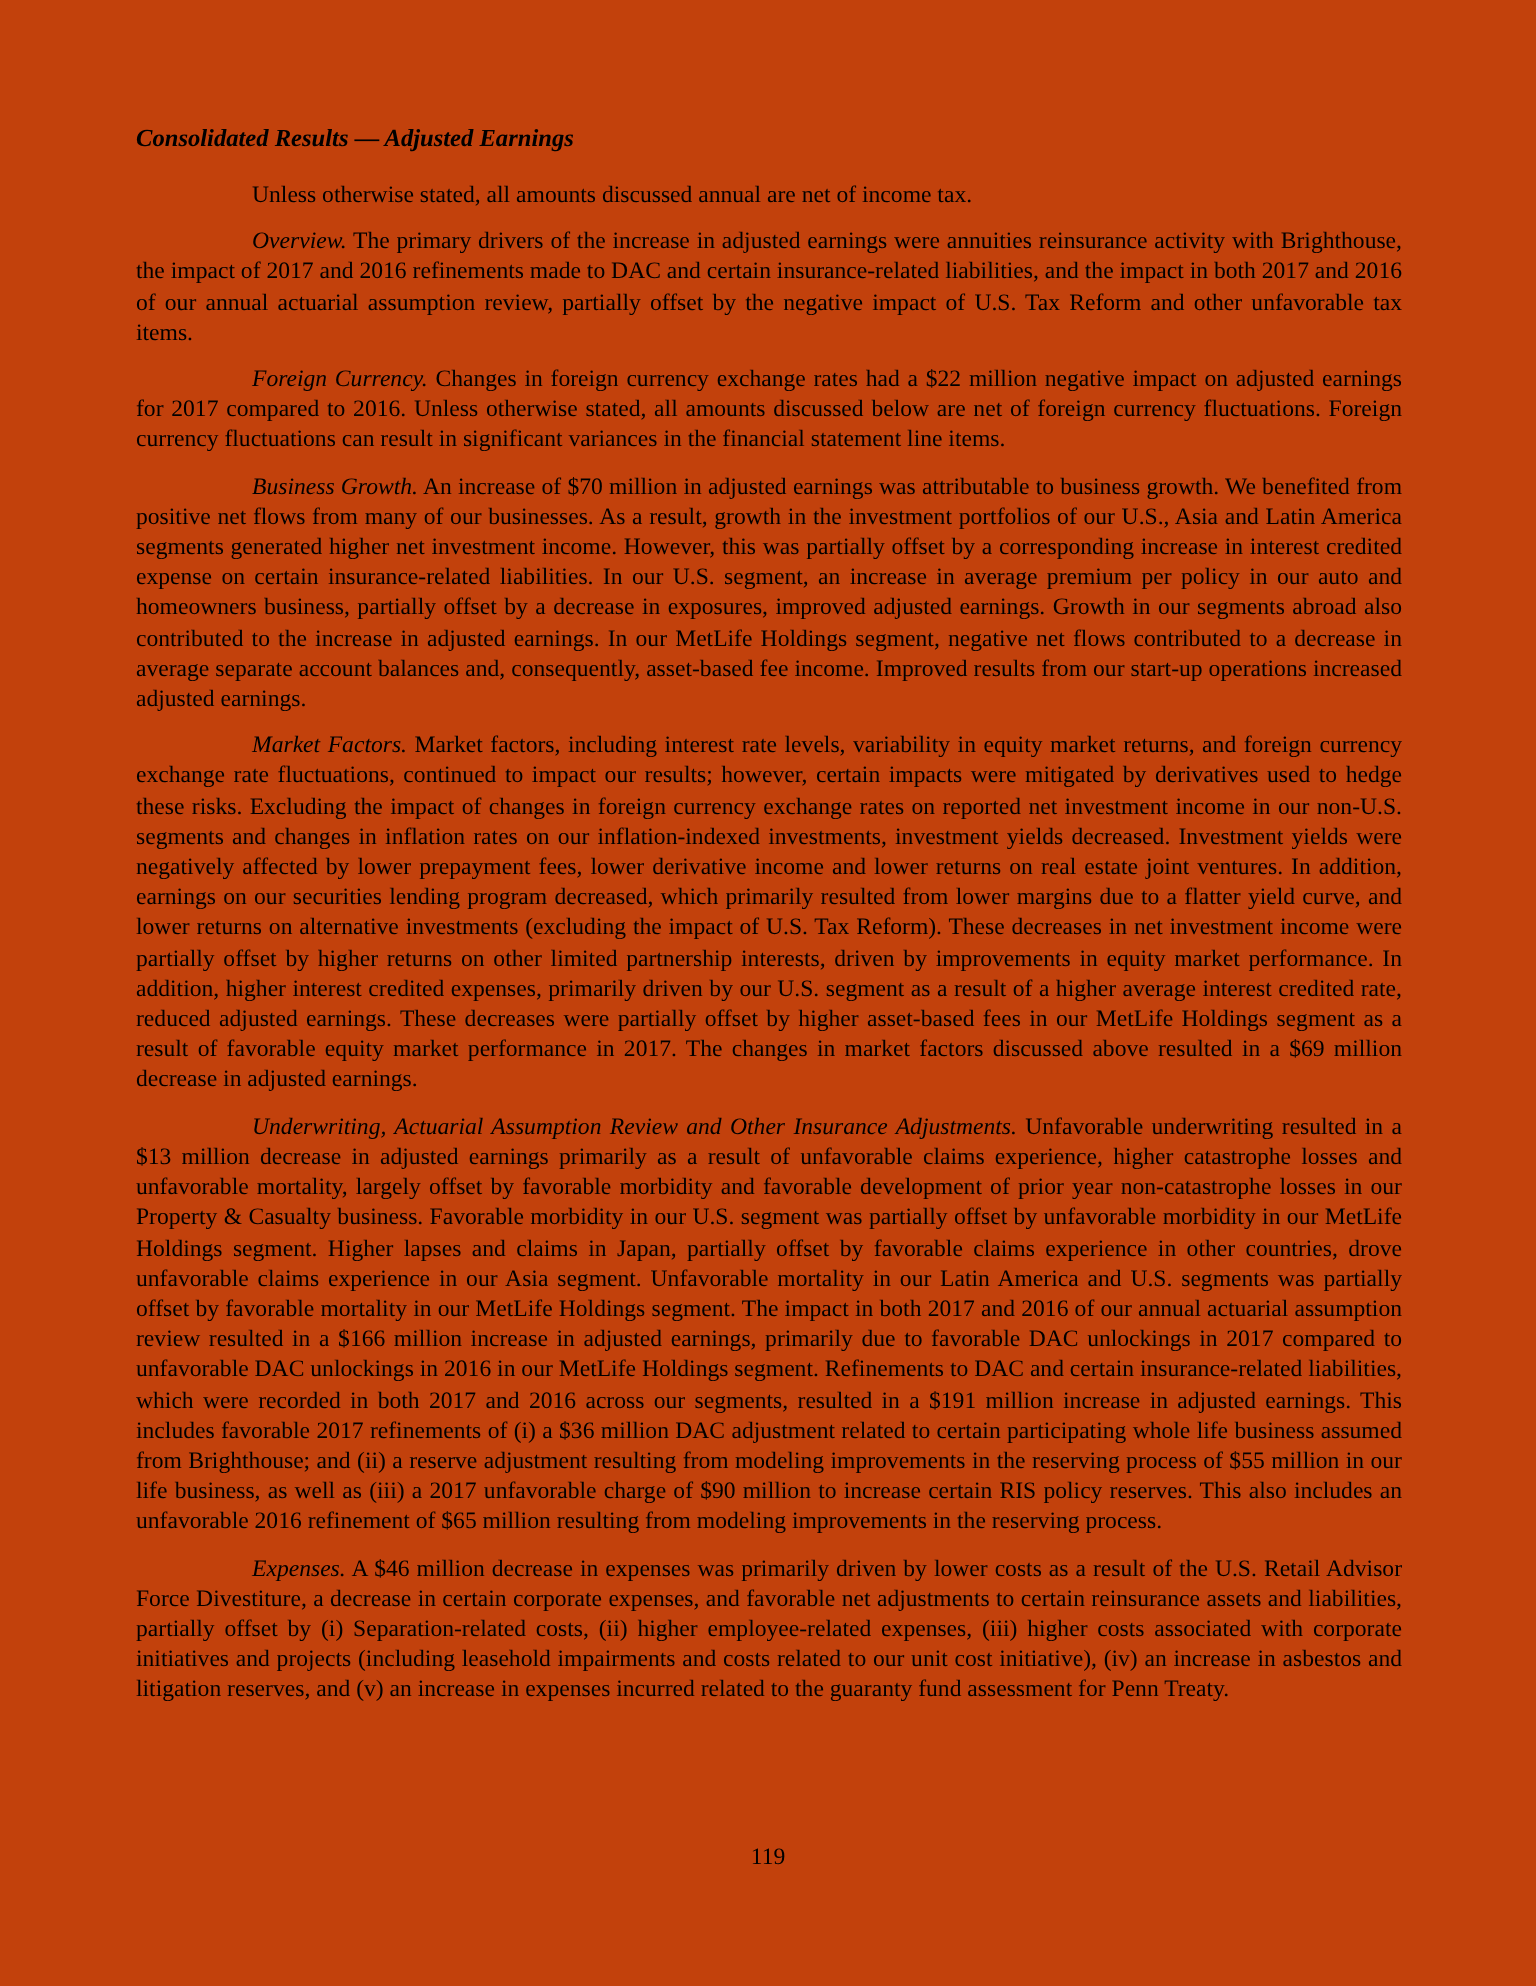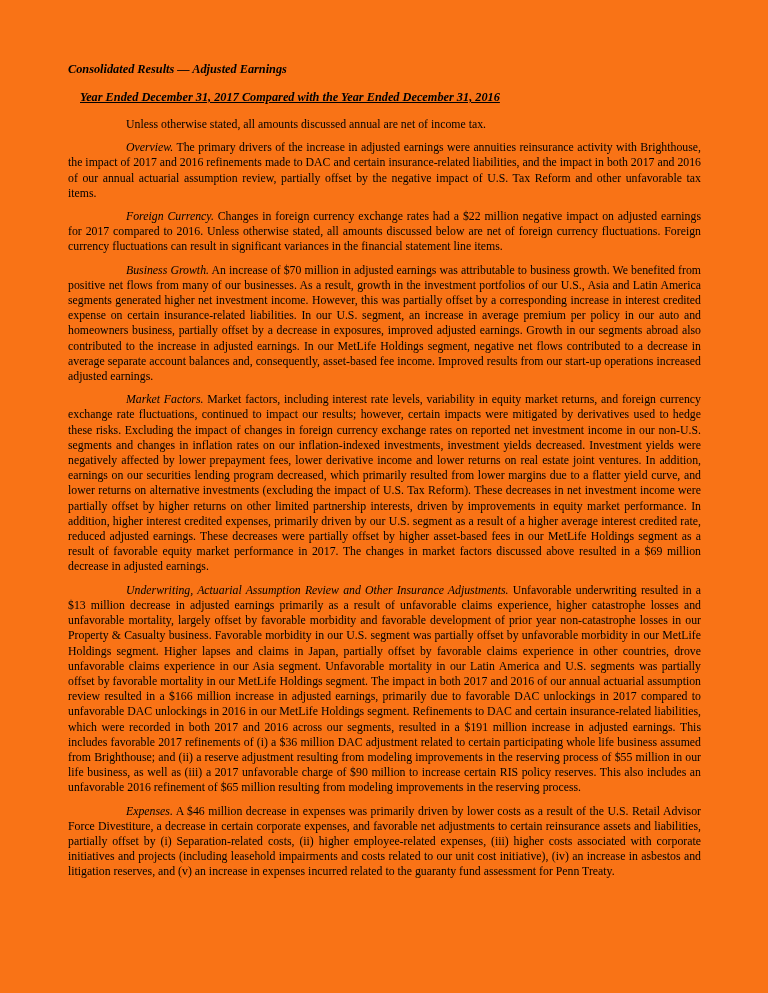--- a/index.html
+++ b/index.html
@@ -4,21 +4,21 @@
 <style>
   html, body {
     margin: 0;
     padding: 0;
     background: #ffffff;
   }
   .page {
     position: relative;
     width: 768px;
     height: 993px;
-    background: #f97316;
+    background: #c2410c;
     color: #000000;
     font-family: "Liberation Serif", serif;
     overflow: hidden;
   }
   .content {
     position: absolute;
     left: 68px;
     top: 62px;
     width: 633px;
   }
@@ -56,31 +56,31 @@
   }
 </style>
 </head>
 <body>
 
 <div class="page">
   <div class="content">
 
     <div class="section-title">Consolidated Results — Adjusted Earnings</div>
 
-    <div class="subsection-title">Year Ended December 31, 2017 Compared with the Year Ended December 31, 2016</div>
 
     <p class="body-para"><span class="lead"></span><span>Unless otherwise stated, all amounts discussed annual are net of income tax.</span></p>
 
     <p class="body-para"><span class="lead">Overview.</span><span> The primary drivers of the increase in adjusted earnings were annuities reinsurance activity with Brighthouse, the impact of 2017 and 2016 refinements made to DAC and certain insurance-related liabilities, and the impact in both 2017 and 2016 of our annual actuarial assumption review, partially offset by the negative impact of U.S. Tax Reform and other unfavorable tax items.</span></p>
 
     <p class="body-para"><span class="lead">Foreign Currency.</span><span> Changes in foreign currency exchange rates had a $22 million negative impact on adjusted earnings for 2017 compared to 2016. Unless otherwise stated, all amounts discussed below are net of foreign currency fluctuations. Foreign currency fluctuations can result in significant variances in the financial statement line items.</span></p>
 
     <p class="body-para"><span class="lead">Business Growth.</span><span> An increase of $70 million in adjusted earnings was attributable to business growth. We benefited from positive net flows from many of our businesses. As a result, growth in the investment portfolios of our U.S., Asia and Latin America segments generated higher net investment income. However, this was partially offset by a corresponding increase in interest credited expense on certain insurance-related liabilities. In our U.S. segment, an increase in average premium per policy in our auto and homeowners business, partially offset by a decrease in exposures, improved adjusted earnings. Growth in our segments abroad also contributed to the increase in adjusted earnings. In our MetLife Holdings segment, negative net flows contributed to a decrease in average separate account balances and, consequently, asset-based fee income. Improved results from our start-up operations increased adjusted earnings.</span></p>
 
     <p class="body-para"><span class="lead">Market Factors.</span><span> Market factors, including interest rate levels, variability in equity market returns, and foreign currency exchange rate fluctuations, continued to impact our results; however, certain impacts were mitigated by derivatives used to hedge these risks. Excluding the impact of changes in foreign currency exchange rates on reported net investment income in our non-U.S. segments and changes in inflation rates on our inflation-indexed investments, investment yields decreased. Investment yields were negatively affected by lower prepayment fees, lower derivative income and lower returns on real estate joint ventures. In addition, earnings on our securities lending program decreased, which primarily resulted from lower margins due to a flatter yield curve, and lower returns on alternative investments (excluding the impact of U.S. Tax Reform). These decreases in net investment income were partially offset by higher returns on other limited partnership interests, driven by improvements in equity market performance. In addition, higher interest credited expenses, primarily driven by our U.S. segment as a result of a higher average interest credited rate, reduced adjusted earnings. These decreases were partially offset by higher asset-based fees in our MetLife Holdings segment as a result of favorable equity market performance in 2017. The changes in market factors discussed above resulted in a $69 million decrease in adjusted earnings.</span></p>
 
     <p class="body-para"><span class="lead">Underwriting, Actuarial Assumption Review and Other Insurance Adjustments.</span><span> Unfavorable underwriting resulted in a $13 million decrease in adjusted earnings primarily as a result of unfavorable claims experience, higher catastrophe losses and unfavorable mortality, largely offset by favorable morbidity and favorable development of prior year non-catastrophe losses in our Property &amp; Casualty business. Favorable morbidity in our U.S. segment was partially offset by unfavorable morbidity in our MetLife Holdings segment. Higher lapses and claims in Japan, partially offset by favorable claims experience in other countries, drove unfavorable claims experience in our Asia segment. Unfavorable mortality in our Latin America and U.S. segments was partially offset by favorable mortality in our MetLife Holdings segment. The impact in both 2017 and 2016 of our annual actuarial assumption review resulted in a $166 million increase in adjusted earnings, primarily due to favorable DAC unlockings in 2017 compared to unfavorable DAC unlockings in 2016 in our MetLife Holdings segment. Refinements to DAC and certain insurance-related liabilities, which were recorded in both 2017 and 2016 across our segments, resulted in a $191 million increase in adjusted earnings. This includes favorable 2017 refinements of (i) a $36 million DAC adjustment related to certain participating whole life business assumed from Brighthouse; and (ii) a reserve adjustment resulting from modeling improvements in the reserving process of $55 million in our life business, as well as (iii) a 2017 unfavorable charge of $90 million to increase certain RIS policy reserves. This also includes an unfavorable 2016 refinement of $65 million resulting from modeling improvements in the reserving process.</span></p>
 
     <p class="body-para"><span class="lead">Expenses.</span><span> A $46 million decrease in expenses was primarily driven by lower costs as a result of the U.S. Retail Advisor Force Divestiture, a decrease in certain corporate expenses, and favorable net adjustments to certain reinsurance assets and liabilities, partially offset by (i) Separation-related costs, (ii) higher employee-related expenses, (iii) higher costs associated with corporate initiatives and projects (including leasehold impairments and costs related to our unit cost initiative), (iv) an increase in asbestos and litigation reserves, and (v) an increase in expenses incurred related to the guaranty fund assessment for Penn Treaty.</span></p>
 
   </div>
 
+  <div class="page-number">119</div>
 </div>
 
 </body></html>

